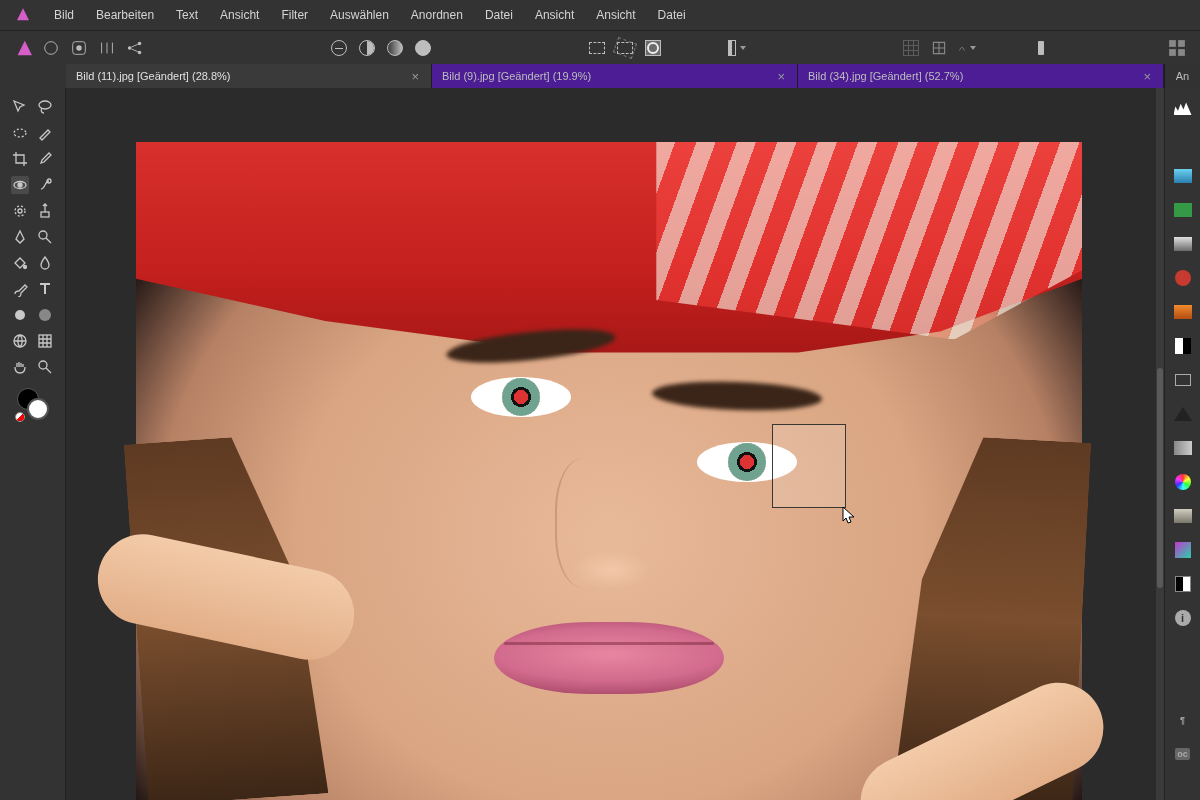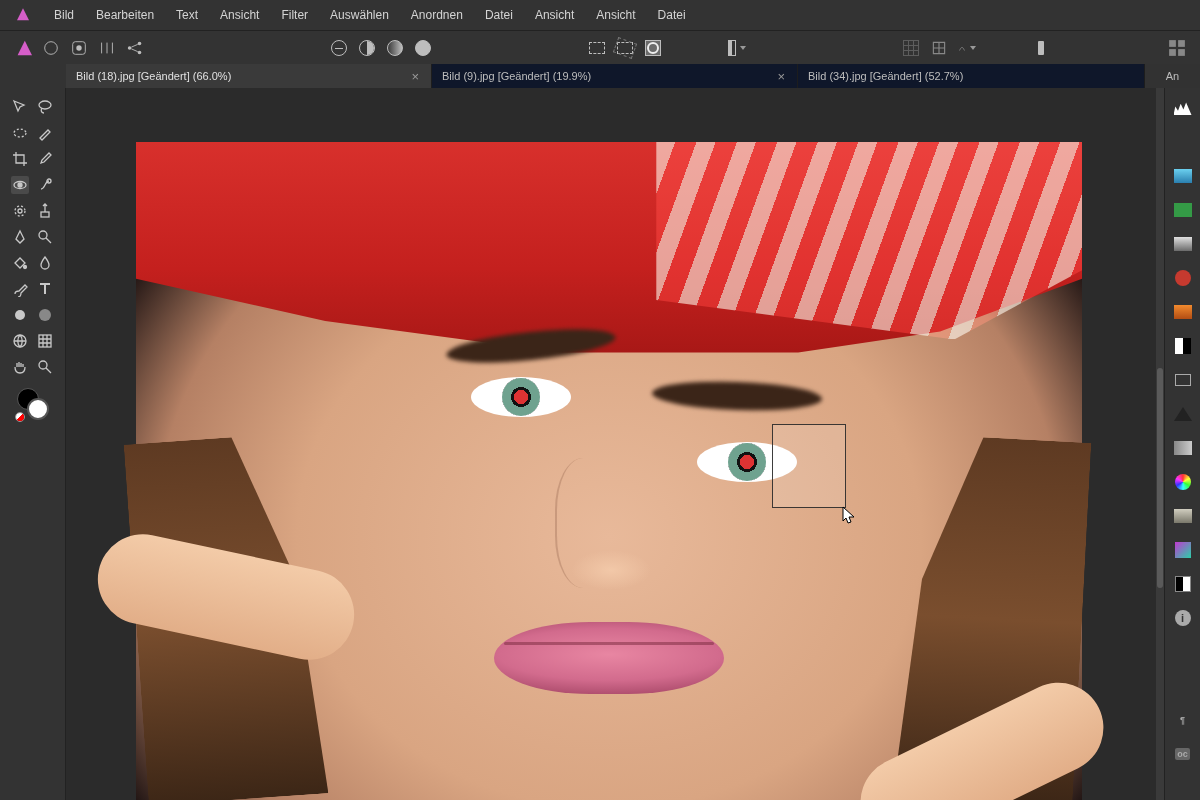--- a/index.html
+++ b/index.html
@@ -23,24 +23,24 @@
 .sel-rect{width:16px;height:12px;border:1px dashed #bdbdbd;}
 .square-icon{width:16px;height:16px;border:1px solid #bdbdbd;position:relative;}
 .square-half{position:relative;}
 .square-half::after{content:"";position:absolute;left:0;top:0;width:50%;height:100%;background:#bdbdbd;}
 .quicksel{width:12px;height:12px;border:2px solid #bdbdbd;border-radius:50%;}
 .tb-dd::after{content:"";border-left:3px solid transparent;border-right:3px solid transparent;border-top:4px solid #999;margin-left:4px;}
 .grid-ico{width:16px;height:16px;background-image:linear-gradient(#888 1px,transparent 1px),linear-gradient(90deg,#888 1px,transparent 1px);background-size:5px 5px;opacity:.5;}
 
 
 .doctabs { height:24px; background:#2b2b2b; display:flex; align-items:stretch; margin-left:66px; margin-right:36px; font-size:11px; }
-.doctab { flex:1; display:flex; align-items:center; justify-content:space-between; padding:0 10px; border-right:1px solid #1d1d1d; color:#bdbdbd; background:#0f172a; }
+.doctab { flex:1; display:flex; align-items:center; justify-content:space-between; padding:0 10px; border-right:1px solid #1d1d1d; color:#bdbdbd; background:#4c1d95; }
 .doctab.active { background:#3a3a3a; color:#e0e0e0; }
 .doctab-close { font-size:13px; color:#999; padding:0 2px; }
-.overflow-tab { width:56px; position:absolute; right:0; top:64px; height:24px; display:flex; align-items:center; justify-content:center; font-size:11px; color:#bdbdbd; background:#323232; border-left:1px solid #1d1d1d; }
+.overflow-tab { width:36px; position:absolute; right:0; top:64px; height:24px; display:flex; align-items:center; justify-content:center; font-size:11px; color:#bdbdbd; background:#323232; border-left:1px solid #1d1d1d; }
 
 
 .left-tools { position:absolute; left:0; top:88px; width:66px; bottom:0; background:#333333; border-right:1px solid #222; padding:6px 0; }
 .tool-row { display:flex; justify-content:space-around; padding:4px 8px; }
 .tool-ico { width:18px; height:18px; display:flex; align-items:center; justify-content:center; color:#c8c8c8; cursor:default; }
 .tool-ico svg{width:16px;height:16px;stroke:#c8c8c8;fill:none;stroke-width:1.3;}
 .eye-ico{background:#4a4a4a;border-radius:2px;}
 .color-fb{position:relative;width:32px;height:32px;margin:8px auto;}
 .color-fb .bg{position:absolute;left:0;top:0;width:22px;height:22px;border-radius:50%;background:#000;border:1px solid #555;}
 .color-fb .fg{position:absolute;right:0;bottom:0;width:22px;height:22px;border-radius:50%;background:#fff;border:2px solid #555;}
@@ -224,21 +224,21 @@
         <rect x="1" y="1" width="6" height="6" fill="#888"></rect>
         <rect x="9" y="1" width="6" height="6" fill="#888"></rect>
         <rect x="1" y="9" width="6" height="6" fill="#888"></rect>
         <rect x="9" y="9" width="6" height="6" fill="#888"></rect>
       </svg>
     </span>
 </div>
 
 <div class="doctabs">
   <div class="doctab active">
-    <span>Bild (18).jpg [Geändert] (66.0%)</span>
+    <span>Bild (11).jpg [Geändert] (28.8%)</span>
     <span class="doctab-close">×</span>
   </div>
   <div class="doctab">
     <span>Bild (9).jpg [Geändert] (19.9%)</span>
     <span class="doctab-close">×</span>
   </div>
   <div class="doctab">
     <span>Bild (34).jpg [Geändert] (52.7%)</span>
     <span class="doctab-close">×</span>
   </div>

